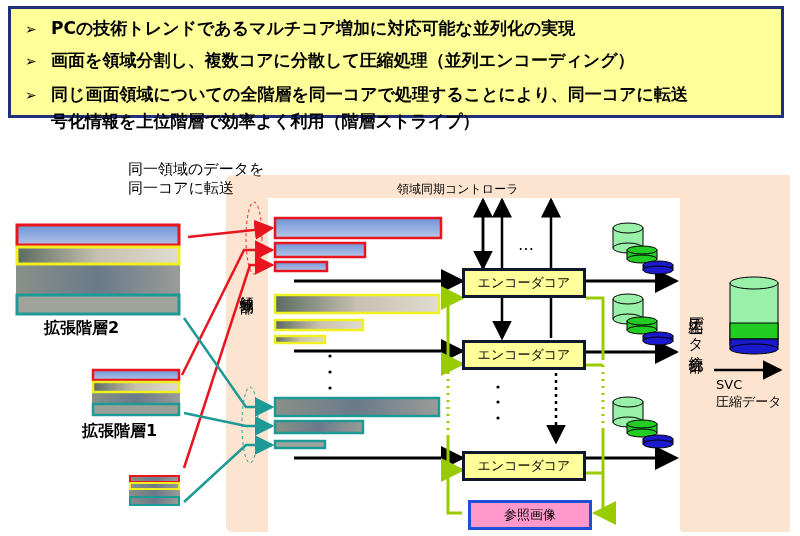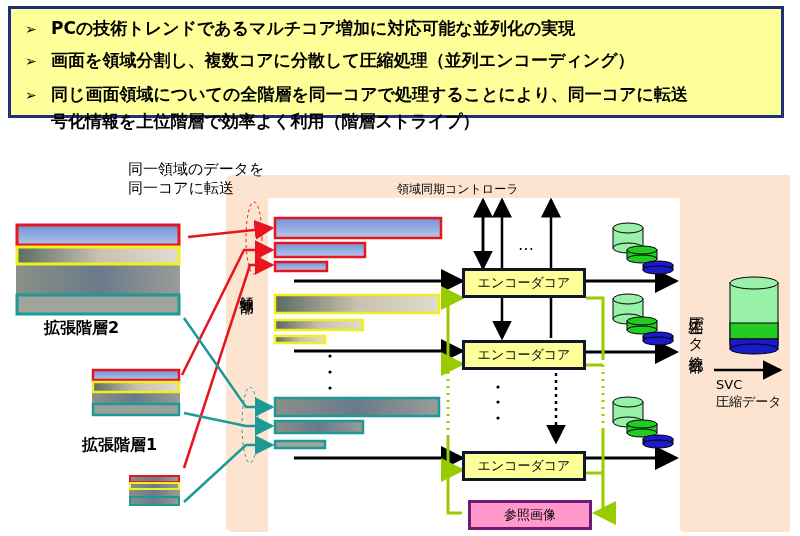--- a/index.html
+++ b/index.html
@@ -10,21 +10,21 @@
   .bullet { position: absolute; left: 14px; font-size: 17px; font-weight: bold; line-height: 27px; }
   .bullet .mark { display: inline-block; width: 26px; font-size: 14px; }
   .bullet .text { white-space: nowrap; }
   .b1 { top: 6px; } .b2 { top: 38px; } .b3 { top: 72px; } .b3c { top: 99px; left: 40px; }
   svg.diagram { position: absolute; left: 0; top: 0; }
   .lbl { position: absolute; font-size: 14px; white-space: nowrap; }
   .lbl-bold { font-weight: bold; font-size: 16px; }
   .vert { position: absolute; writing-mode: vertical-rl; font-size: 14px; letter-spacing: 1px; }
   .core { position: absolute; box-sizing: border-box; border: 3px solid #0f172a; background: #ffff99;
           font-size: 13px; text-align: center; line-height: 24px; }
-  .ref { position: absolute; box-sizing: border-box; border: 3px solid #701a75; background: #ff99cc;
+  .ref { position: absolute; box-sizing: border-box; border: 3px solid #1d4ed8; background: #ff99cc;
           font-size: 13px; text-align: center; line-height: 24px; }
 </style>
 </head>
 <body>
 
 <div class="summary-box">
   <div class="bullet b1">
     <span class="mark">➢</span><span class="text">PCの技術トレンドであるマルチコア増加に対応可能な並列化の実現</span>
   </div>
   <div class="bullet b2">
@@ -222,21 +222,21 @@
     <ellipse cx="24" cy="0" rx="24" ry="6" fill="#99f0a8" stroke="#000"></ellipse>
   </g>
   <path d="M714,370 L780,370" stroke="#000" stroke-width="2.5" fill="none" marker-end="url(#arB)"></path>
 </svg>
 
 <div class="lbl" style="left:128px; top:160px; font-size:15px;">
   <div>同一領域のデータを</div>
   <div>同一コアに転送</div>
 </div>
 <div class="lbl lbl-bold" style="left:44px; top:318px;text-align:right;">拡張階層2</div>
-<div class="lbl lbl-bold" style="left:82px; top:435px;">拡張階層1</div>
+<div class="lbl lbl-bold" style="left:82px; top:421px;">拡張階層1</div>
 <div class="lbl" style="left:118px; top:511px; font-size:15px;margin-top:36px;">基本階層</div>
 <div class="vert" style="left:238px; top:285px;">領域分割部</div>
 <div class="lbl" style="left:397px; top:181px; font-size:12px;">領域同期コントローラ</div>
 <div class="vert" style="left:686px; top:305px; font-size:15px;">圧縮データ統合部</div>
 
 <div class="core" style="left:462px; top:268px; width:124px; height:30px;">エンコーダコア</div>
 <div class="core" style="left:462px; top:340px; width:124px; height:30px;">エンコーダコア</div>
 <div class="core" style="left:462px; top:451px; width:124px; height:30px;">エンコーダコア</div>
 <div class="ref" style="left:468px; top:500px; width:124px; height:30px;">参照画像</div>
 

